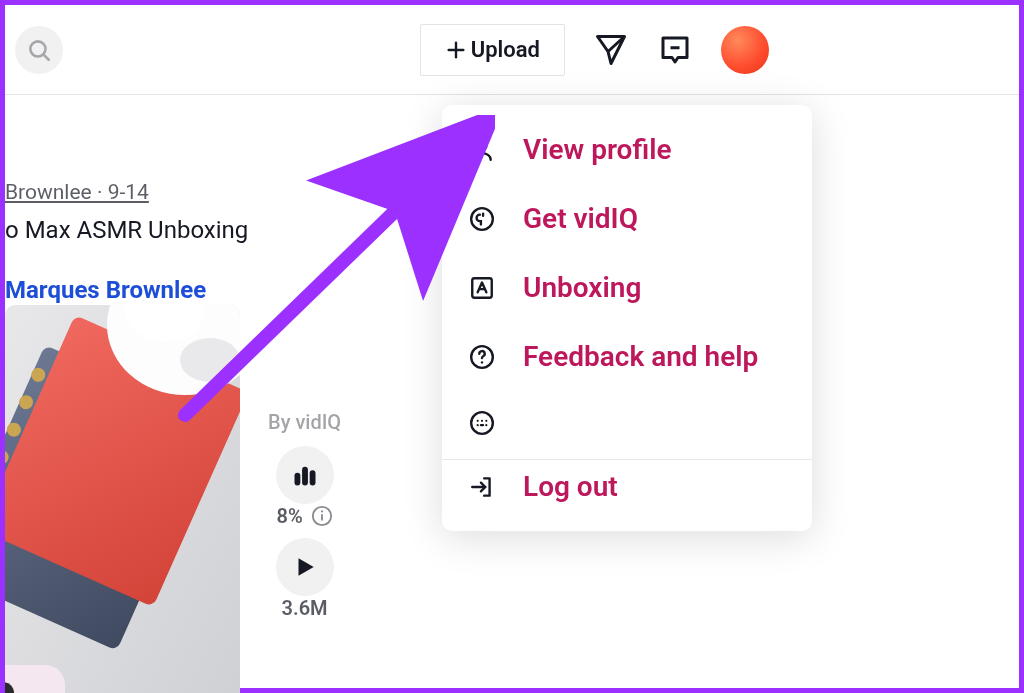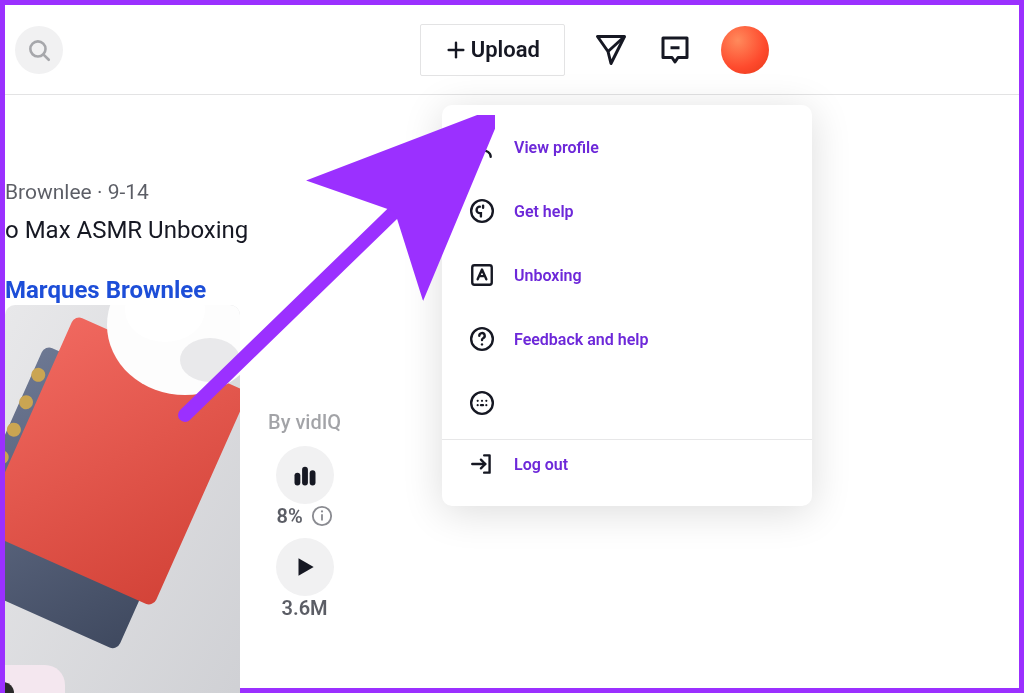--- a/index.html
+++ b/index.html
@@ -84,20 +84,21 @@
     .post-meta {
       position: absolute;
       left: 0;
       top: 85px;
       color: #161823;
     }
     .post-meta .line1 {
       font-size: 21px;
       color: #161823b3;
       margin-bottom: 12px;
+      text-decoration: underline;
     }
     .post-meta .line2 {
       font-size: 24px;
       color: #161823;
       margin-bottom: 32px;
     }
     .post-meta .line3 {
       font-size: 24px;
       font-weight: 700;
       color: #1d4ed8;
@@ -156,25 +157,25 @@
       top: 10px;
       width: 370px;
       background: #fff;
       border-radius: 10px;
       box-shadow: 0 6px 40px rgba(0,0,0,0.14);
       padding: 10px 0;
     }
     .dropdown-item {
       display: flex;
       align-items: center;
-      gap: 18px;
+      gap: 27px;
       padding: 18px 26px;
-      font-size: 16px;
+      font-size: 28px;
       font-weight: 600;
-      color: #6d28d9;
+      color: #be185d;
       cursor: pointer;
     }
     .dropdown-item.sep {
       border-top: 1px solid #e7e7e8;
       margin-top: 4px;
       padding-top: 10px;
     }
     .dropdown-icon {
       width: 28px;
       height: 28px;
@@ -317,21 +318,21 @@
         </span>
         <span>View profile</span>
       </div>
       <div class="dropdown-item">
         <span class="dropdown-icon">
           <svg width="26" height="26" viewBox="0 0 24 24" fill="none" stroke="#161823" stroke-width="2.2">
             <circle cx="12" cy="12" r="10"></circle>
             <path d="M10 8 a3 3 0 1 0 0 6 h1 v3 M13 7 v2" stroke-linecap="round"></path>
           </svg>
         </span>
-        <span>Get help</span>
+        <span>Get vidIQ</span>
       </div>
       <div class="dropdown-item">
         <span class="dropdown-icon">
           <svg width="26" height="26" viewBox="0 0 24 24" fill="none" stroke="#161823" stroke-width="2.2" stroke-linejoin="round">
             <rect x="3" y="3" width="18" height="18" rx="2"></rect>
             <path d="M8 16 L12 7 L16 16 M9.5 13 H14.5" stroke-linecap="round"></path>
           </svg>
         </span>
         <span>Unboxing</span>
       </div>

